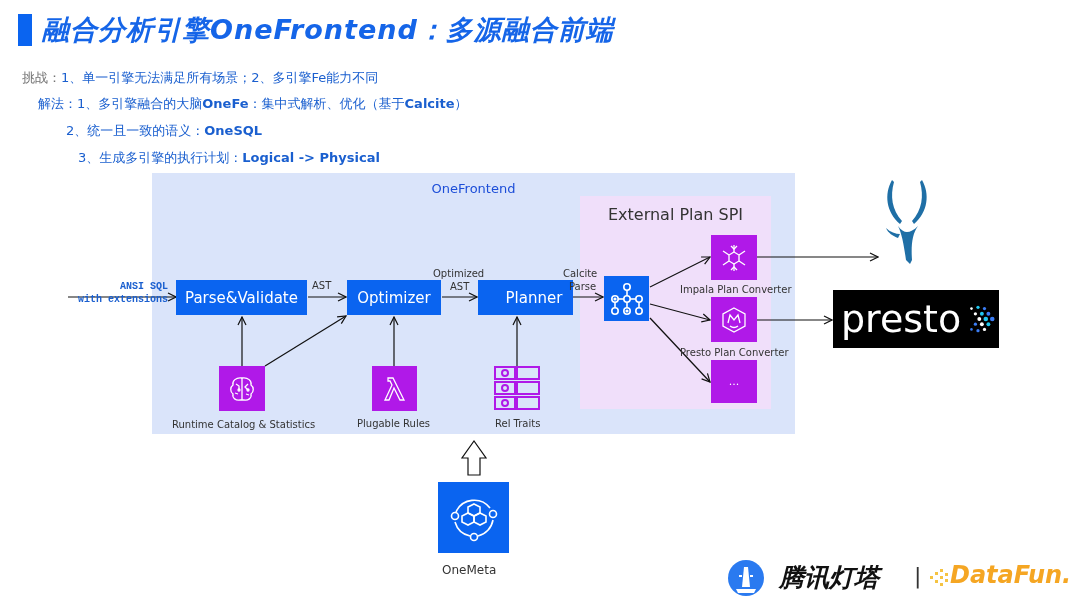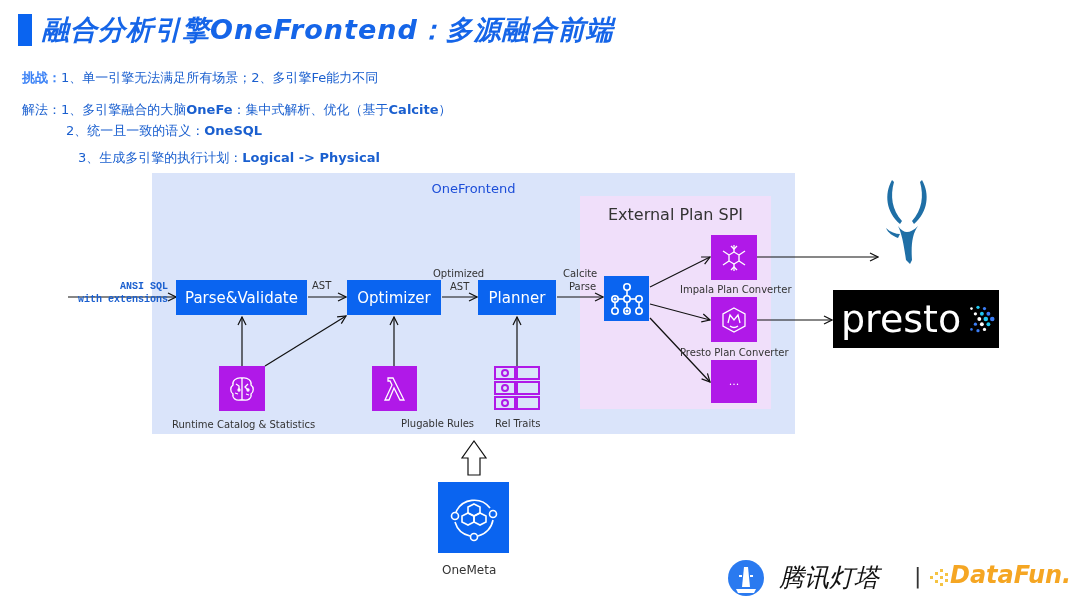--- a/index.html
+++ b/index.html
@@ -2,44 +2,44 @@
 <html><head>
 <meta charset="utf-8">
 <style>
   html, body { margin:0; padding:0; }
   body { width:1080px; height:608px; background:#ffffff; position:relative; overflow:hidden; font-family:"DejaVu Sans", sans-serif; }
   .abs { position:absolute; }
   .title-bar { left:18px; top:14px; width:14px; height:32px; background:#0a64f0; }
   .title { left:42px; top:12px; font-size:27px; font-weight:bold; font-style:italic; color:#1565e8; white-space:nowrap; letter-spacing:1px; }
   .bullet { font-size:13px; color:#1a5fcf; white-space:nowrap; }
   .bullet b { font-weight:bold; }
-  .red { color:#3b82f6; font-weight:bold; }
+  .red { color:#737373; font-weight:normal; }
   .frontend-bg { left:152px; top:173px; width:643px; height:261px; background:#dae4fa; }
   .frontend-label { left:152px; top:181px; width:643px; text-align:center; font-size:13px; color:#1d4ed8; }
   .spi-bg { left:580px; top:196px; width:191px; height:213px; background:#f0dffa; }
   .spi-label { left:580px; top:205px; width:191px; text-align:center; font-size:16px; color:#333; }
   .blue-box { background:#0a64f0; color:#fff; display:flex; align-items:center; justify-content:center; font-size:15px; }
   .purple-box { background:#b019e8; display:flex; align-items:center; justify-content:center; }
   .small-label { font-size:10px; color:#333; white-space:nowrap; text-align:center; }
   .input-label { left:72px; top:280px; width:96px; text-align:right; font-size:10px; font-weight:bold; color:#1a5fcf; line-height:13px;font-family:Liberation Mono, monospace; }
   svg.lines { position:absolute; left:0; top:0; }
-  .logo-tx { left:779px; top:561px; font-size:25px; font-weight:normal; font-style:italic; color:#111; white-space:nowrap; }
+  .logo-tx { left:779px; top:561px; font-size:25px; font-weight:bold; font-style:italic; color:#111; white-space:nowrap; }
   .datafun { left:950px; top:561px; font-size:24px; font-weight:bold; font-style:italic; color:#f5a623; white-space:nowrap; }
   .presto-box { left:833px; top:290px; width:166px; height:58px; background:#000; color:#fff; font-size:38px; display:flex; align-items:center; padding-left:8px; box-sizing:border-box; }
 </style>
 </head>
 <body>
 
 <div class="abs title-bar"></div>
 <div class="abs title">融合分析引擎OneFrontend：多源融合前端</div>
 
 <div class="abs bullet" style="left:22px; top:69px;">
   <span class="red">挑战：</span><span>1、单一引擎无法满足所有场景；2、多引擎Fe能力不同</span>
 </div>
-<div class="abs bullet" style="left:22px; top:95px;margin-top:6px;">
+<div class="abs bullet" style="left:38px; top:95px;">
   <span>解法：</span><span>1、多引擎融合的大脑</span><b>OneFe</b><span>：集中式解析、优化（基于</span><b>Calcite</b><span>）</span>
 </div>
 <div class="abs bullet" style="left:66px; top:122px;">
   <span>2、统一且一致的语义：</span><b>OneSQL</b>
 </div>
 <div class="abs bullet" style="left:78px; top:149px;">
   <span>3、生成多引擎的执行计划：</span><b>Logical -&gt; Physical</b>
 </div>
 
 <div class="abs frontend-bg"></div>
@@ -69,21 +69,21 @@
   <path d="M468,475 L468,458 L462,458 L474,441 L486,458 L480,458 L480,475 Z" fill="#fff" stroke="#111" stroke-width="1.2"></path>
 </svg>
 
 <div class="abs input-label">
   <div>ANSI SQL</div>
   <div>with extensions</div>
 </div>
 
 <div class="abs blue-box" style="left:176px; top:280px; width:131px; height:35px;">Parse&amp;Validate</div>
 <div class="abs blue-box" style="left:347px; top:280px; width:94px; height:35px;">Optimizer</div>
-<div class="abs blue-box" style="left:478px; top:280px; width:78px; height:35px;">Planner</div>
+<div class="abs blue-box" style="left:478px; top:280px; width:78px; height:35px;padding-left:17px;">Planner</div>
 
 <div class="abs small-label" style="left:312px; top:280px;">AST</div>
 <div class="abs small-label" style="left:433px; top:268px;">Optimized</div>
 <div class="abs small-label" style="left:450px; top:281px;">AST</div>
 <div class="abs small-label" style="left:563px; top:268px;">Calcite</div>
 <div class="abs small-label" style="left:569px; top:281px;">Parse</div>
 
 <div class="abs blue-box" style="left:604px; top:276px; width:45px; height:45px;">
   <svg width="38" height="38" viewBox="0 0 38 38">
     <g fill="none" stroke="#fff" stroke-width="1.6">
@@ -150,21 +150,21 @@
     </g>
   </svg>
 </div>
 <div class="abs small-label" style="left:172px; top:419px;">Runtime Catalog &amp; Statistics</div>
 
 <div class="abs purple-box" style="left:372px; top:366px; width:45px; height:45px;">
   <svg width="30" height="30" viewBox="0 0 30 30">
     <path d="M8,4 L13,4 L24,26 L20,26 L14,14 L9,26 L5,26 L12,11 L10,7 L8,7 Z" fill="none" stroke="#fff" stroke-width="1.3"></path>
   </svg>
 </div>
-<div class="abs small-label" style="left:357px; top:418px;margin-left:44px;">Plugable Rules</div>
+<div class="abs small-label" style="left:357px; top:418px;">Plugable Rules</div>
 
 <div class="abs" style="left:494px; top:366px; width:46px; height:45px;">
   <svg width="46" height="45" viewBox="0 0 46 45">
     <g stroke="#b019e8" stroke-width="2" fill="none">
       <rect x="1" y="1" width="20" height="12"></rect>
         <rect x="23" y="1" width="22" height="12"></rect>
       <rect x="1" y="16" width="20" height="12"></rect>
         <rect x="23" y="16" width="22" height="12"></rect>
       <rect x="1" y="31" width="20" height="12"></rect>
         <rect x="23" y="31" width="22" height="12"></rect>

